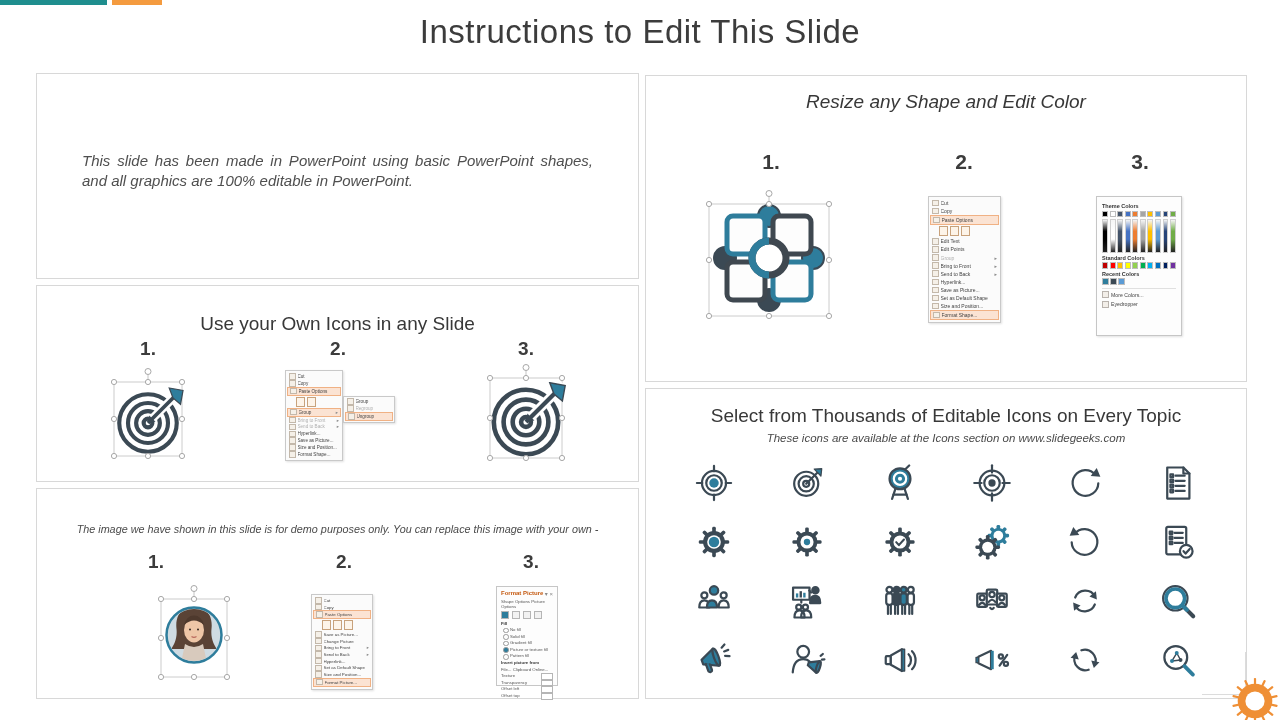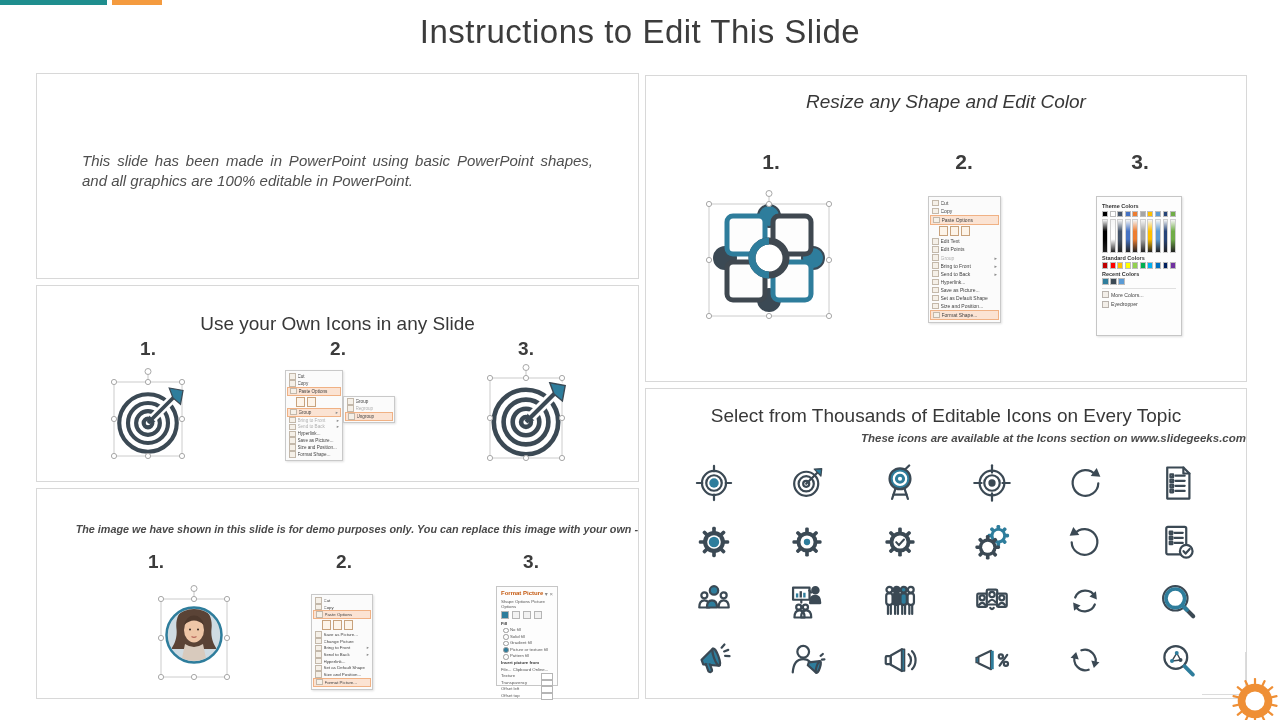--- a/index.html
+++ b/index.html
@@ -18,21 +18,21 @@
     font-size:33px;color:#3c3c3c;letter-spacing:.5px;
   }
   
   .panel{position:absolute;background:#fff;border:1px solid #d8d8d8;}
   #panel-edit-shape{left:36px;top:73px;width:601px;height:204px;}
   #panel-own-icons{left:36px;top:285px;width:601px;height:195px;}
   #panel-replace-image{left:36px;top:488px;width:601px;height:209px;}
   #panel-resize-color{left:645px;top:75px;width:600px;height:305px;}
   #panel-icons-library{left:645px;top:388px;width:600px;height:309px;}
   .p-title{position:absolute;left:0;width:100%;text-align:center;font-size:19px;color:#383838;}
-  .p-sub{position:absolute;left:0;width:100%;text-align:right;font-style:italic;font-size:11.5px;color:#4a4a4a;font-weight:bold;}
+  .p-sub{position:absolute;left:0;width:100%;text-align:center;font-style:italic;font-size:11.5px;color:#4a4a4a;}
   .para{
     position:absolute;left:45px;right:45px;font-style:italic;font-size:15px;line-height:19.5px;
     color:#4f4f4f;text-align:justify;
   }
   .step-num{position:absolute;width:70px;text-align:center;font-weight:bold;font-size:19px;color:#3c3c3c;}
   .step-num.big{font-size:21px;}
   
   #icon-grid{
     position:absolute;left:22px;top:64px;width:556px;
     display:grid;grid-template-columns:repeat(6,1fr);grid-auto-rows:59px;

